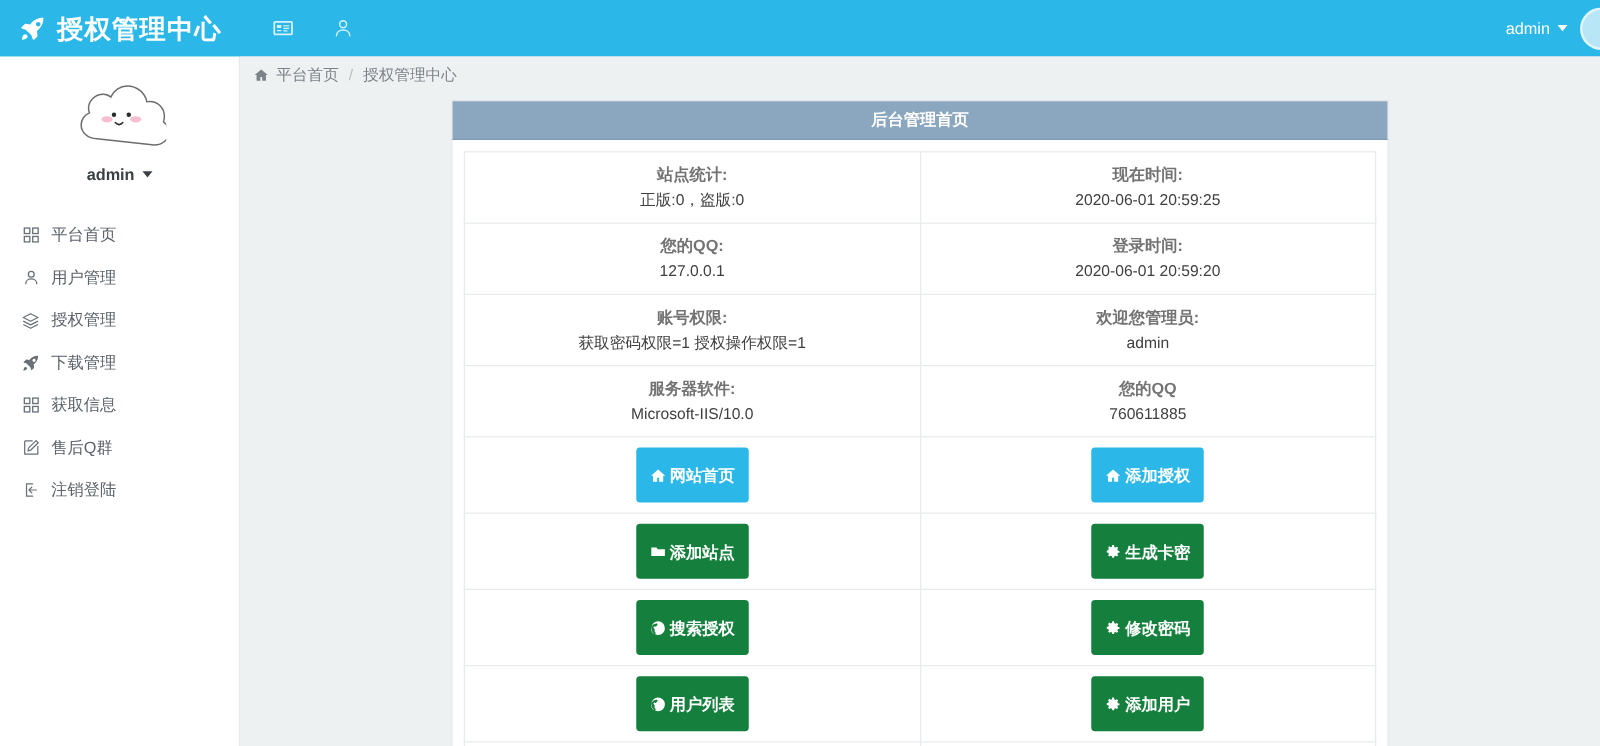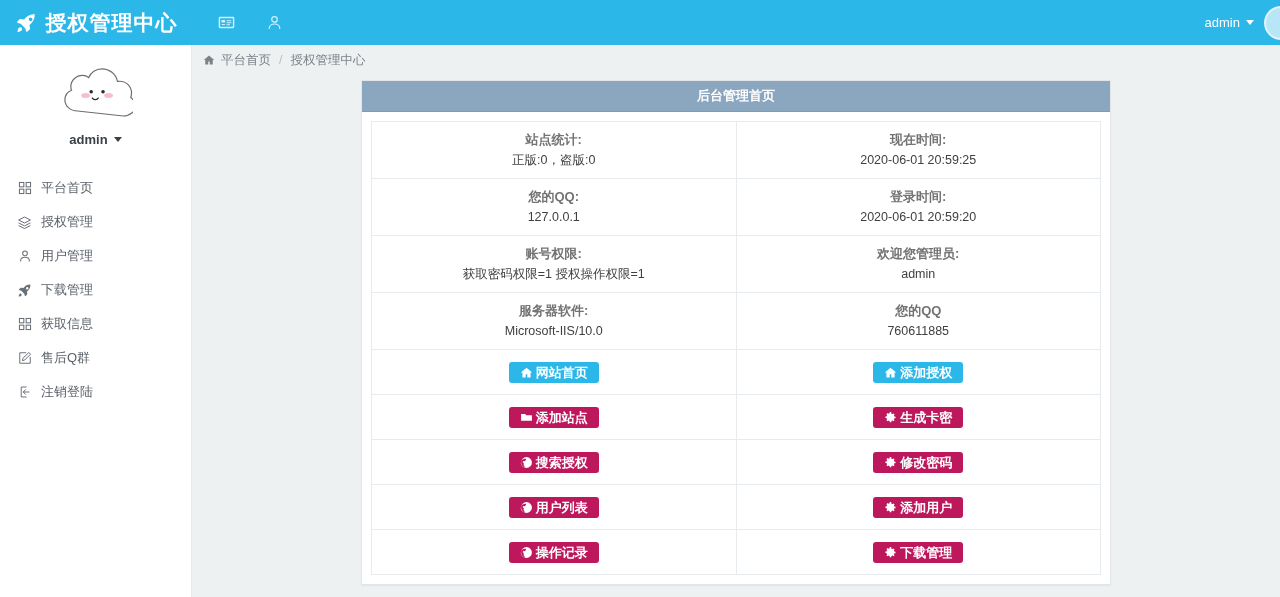--- a/index.html
+++ b/index.html
@@ -164,33 +164,33 @@
   .cell-value {
     font-size: 12.5px; color: #404040;
     line-height: 19px;
     margin-top: 2px;
   }
   td.btn-cell { padding: 9px 6px; height: 45px; }
 
   .btn {
     display: inline-flex; align-items: center; justify-content: center;
     gap: 3px;
-    height: 21px;
+    height: 44px;
     padding: 0 11px;
     border: none; border-radius: 3px;
     color: #ffffff;
     font-size: 13px; font-weight: bold;
     font-family: inherit;
     cursor: pointer;
     line-height: 1;
     white-space: nowrap;
   }
   .btn .b-ic { display: flex; align-items: center; }
   .btn-blue { background: #2bb7e8; }
-  .btn-red { background: #be185d; }
+  .btn-red { background: #15803d; }
 </style>
 </head>
 <body>
 
 <div class="navbar">
   <div class="brand">
     <span class="rocket-ic">
       <svg width="22" height="22" viewBox="0 0 24 24" fill="#ffffff">
         <path d="M21.5 2.5c-3.6-.3-7.2 1.1-9.8 3.7L9.9 8.2l-3.6-.6c-.5-.1-1 .1-1.3.4L2.6 10.4c-.5.5-.3 1.3.4 1.5l3.2 1 .3.3 4.3 4.3.3.3 1 3.2c.2.7 1 .9 1.5.4l2.4-2.4c.3-.3.5-.8.4-1.3l-.6-3.6 2-1.8c2.6-2.6 4-6.2 3.7-9.8-.1-.5-.5-1-1-1.1zM15.6 9.4c-.8-.8-.8-2 0-2.8s2-.8 2.8 0 .8 2 0 2.8-2 .8-2.8 0z"></path>
         <path d="M4.3 17.3c-1.2 1.2-1.6 4.4-1.6 4.4s3.2-.4 4.4-1.6c.8-.8.8-2 0-2.8s-2-.8-2.8 0z"></path>
@@ -254,37 +254,37 @@
             <rect x="14" y="2.5" width="7.5" height="7.5"></rect>
           <rect x="2.5" y="14" width="7.5" height="7.5"></rect>
             <rect x="14" y="14" width="7.5" height="7.5"></rect>
         </svg>
       </span>
       <span>平台首页</span>
     </a>
 
     <a class="menu-item">
       <span class="m-ic">
+        <svg width="14" height="14" viewBox="0 0 24 24" fill="none" stroke="currentColor" stroke-width="1.8">
+          <circle cx="12" cy="7.5" r="4"></circle>
+            <path d="M4.5 20.5c0-4 3.4-6.5 7.5-6.5s7.5 2.5 7.5 6.5" stroke-linecap="round"></path>
+        </svg>
+      </span>
+      <span>用户管理</span>
+    </a>
+
+    <a class="menu-item">
+      <span class="m-ic">
         <svg width="15" height="15" viewBox="0 0 24 24" fill="none" stroke="currentColor" stroke-width="1.6" stroke-linejoin="round">
           <path d="M12 3.2 2.6 8 12 12.8 21.4 8z"></path>
             <path d="M2.6 12.6 12 17.4l9.4-4.8"></path>
             <path d="M2.6 16.9 12 21.7l9.4-4.8"></path>
         </svg>
       </span>
       <span>授权管理</span>
-    </a>
-
-    <a class="menu-item">
-      <span class="m-ic">
-        <svg width="14" height="14" viewBox="0 0 24 24" fill="none" stroke="currentColor" stroke-width="1.8">
-          <circle cx="12" cy="7.5" r="4"></circle>
-            <path d="M4.5 20.5c0-4 3.4-6.5 7.5-6.5s7.5 2.5 7.5 6.5" stroke-linecap="round"></path>
-        </svg>
-      </span>
-      <span>用户管理</span>
     </a>
 
     <a class="menu-item">
       <span class="m-ic">
         <svg width="15" height="15" viewBox="0 0 24 24" fill="currentColor">
           <path d="M21.4 2.6c-3.4-.3-6.8 1-9.2 3.5l-2 2-3.3-.6c-.5-.1-1 .1-1.3.4l-2.2 2.2c-.5.5-.3 1.2.4 1.4l3 .9 4.8 4.8.9 3c.2.7.9.9 1.4.4l2.2-2.2c.3-.3.5-.8.4-1.3l-.6-3.3 2-2c2.5-2.4 3.8-5.8 3.5-9.2zM15 9.9c-.8-.8-.8-2 0-2.8s2-.8 2.8 0 .8 2 0 2.8-2 .8-2.8 0z"></path>
           <path d="M4.1 17.5c-1.1 1.1-1.5 4.2-1.5 4.2s3.1-.4 4.2-1.5c.8-.8.8-2 0-2.7s-2-.8-2.7 0z"></path>
         </svg>
       </span>
       <span>下载管理</span>

